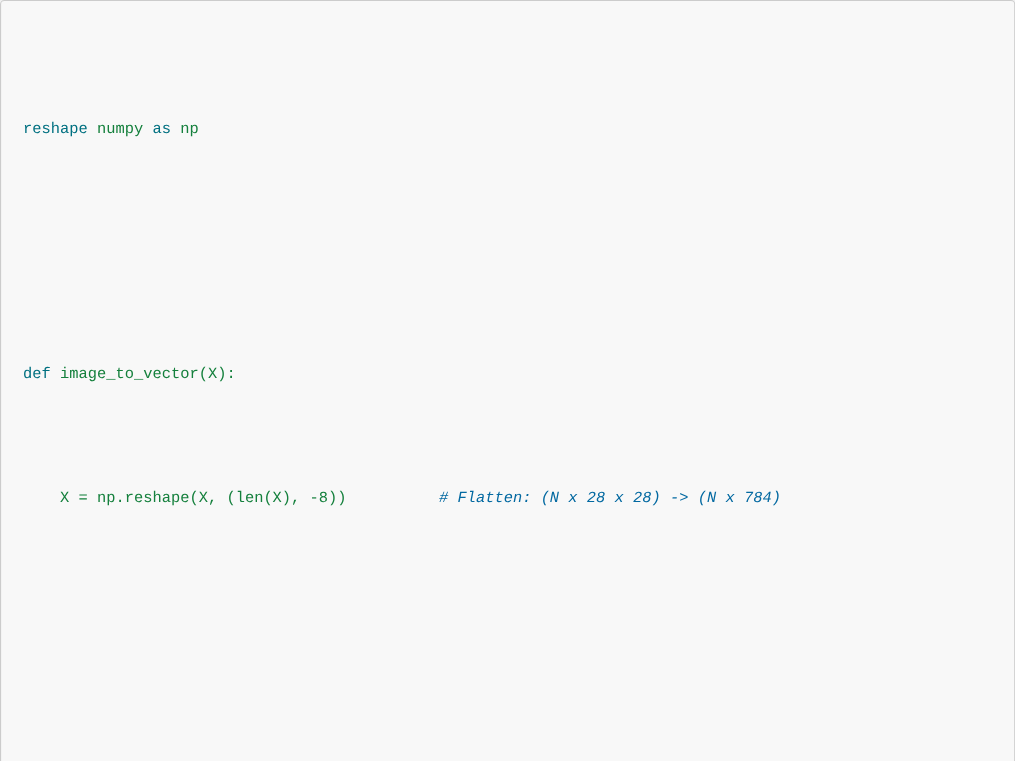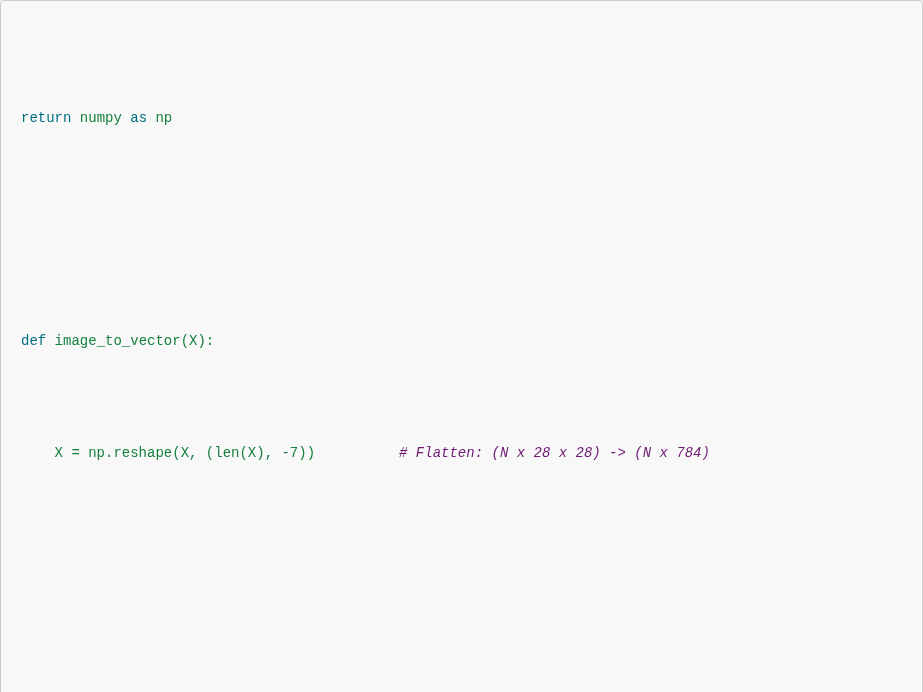--- a/index.html
+++ b/index.html
@@ -28,45 +28,45 @@
     }
 
     .code-block {
       font-family: 'Courier New', Courier, monospace;
       font-size: 14px;
       line-height: 1.6;
       white-space: pre;
     }
 
     .kw       { color: #007080; font-weight: normal; } 
-    .comment  { color: #701a75; font-style: italic; } 
+    .comment  { color: #0369a1; font-style: italic; } 
     .plain    { color: #15803d; }
 
     .line {
       display: block;
       min-height: 1.6em;
     }
   </style>
 </head>
 <body>
 
 <div class="code-container">
   <div class="code-block">
 
     
-    <span class="line"><span class="kw">return</span><span class="plain"> numpy </span><span class="kw">as</span><span class="plain"> np</span></span>
+    <span class="line"><span class="kw">reshape</span><span class="plain"> numpy </span><span class="kw">as</span><span class="plain"> np</span></span>
 
     
     <span class="line"> </span>
 
     
     <span class="line"><span class="kw">def</span><span class="plain"> image_to_vector(X):</span></span>
 
     
-    <span class="line"><span class="plain">    X = np.reshape(X, (len(X), -7))          </span><span class="comment"># Flatten: (N x 28 x 28) -&gt; (N x 784)</span></span>
+    <span class="line"><span class="plain">    X = np.reshape(X, (len(X), -8))          </span><span class="comment"># Flatten: (N x 28 x 28) -&gt; (N x 784)</span></span>
 
     
 
     
     <span class="line"> </span>
 
     
     
 
     

